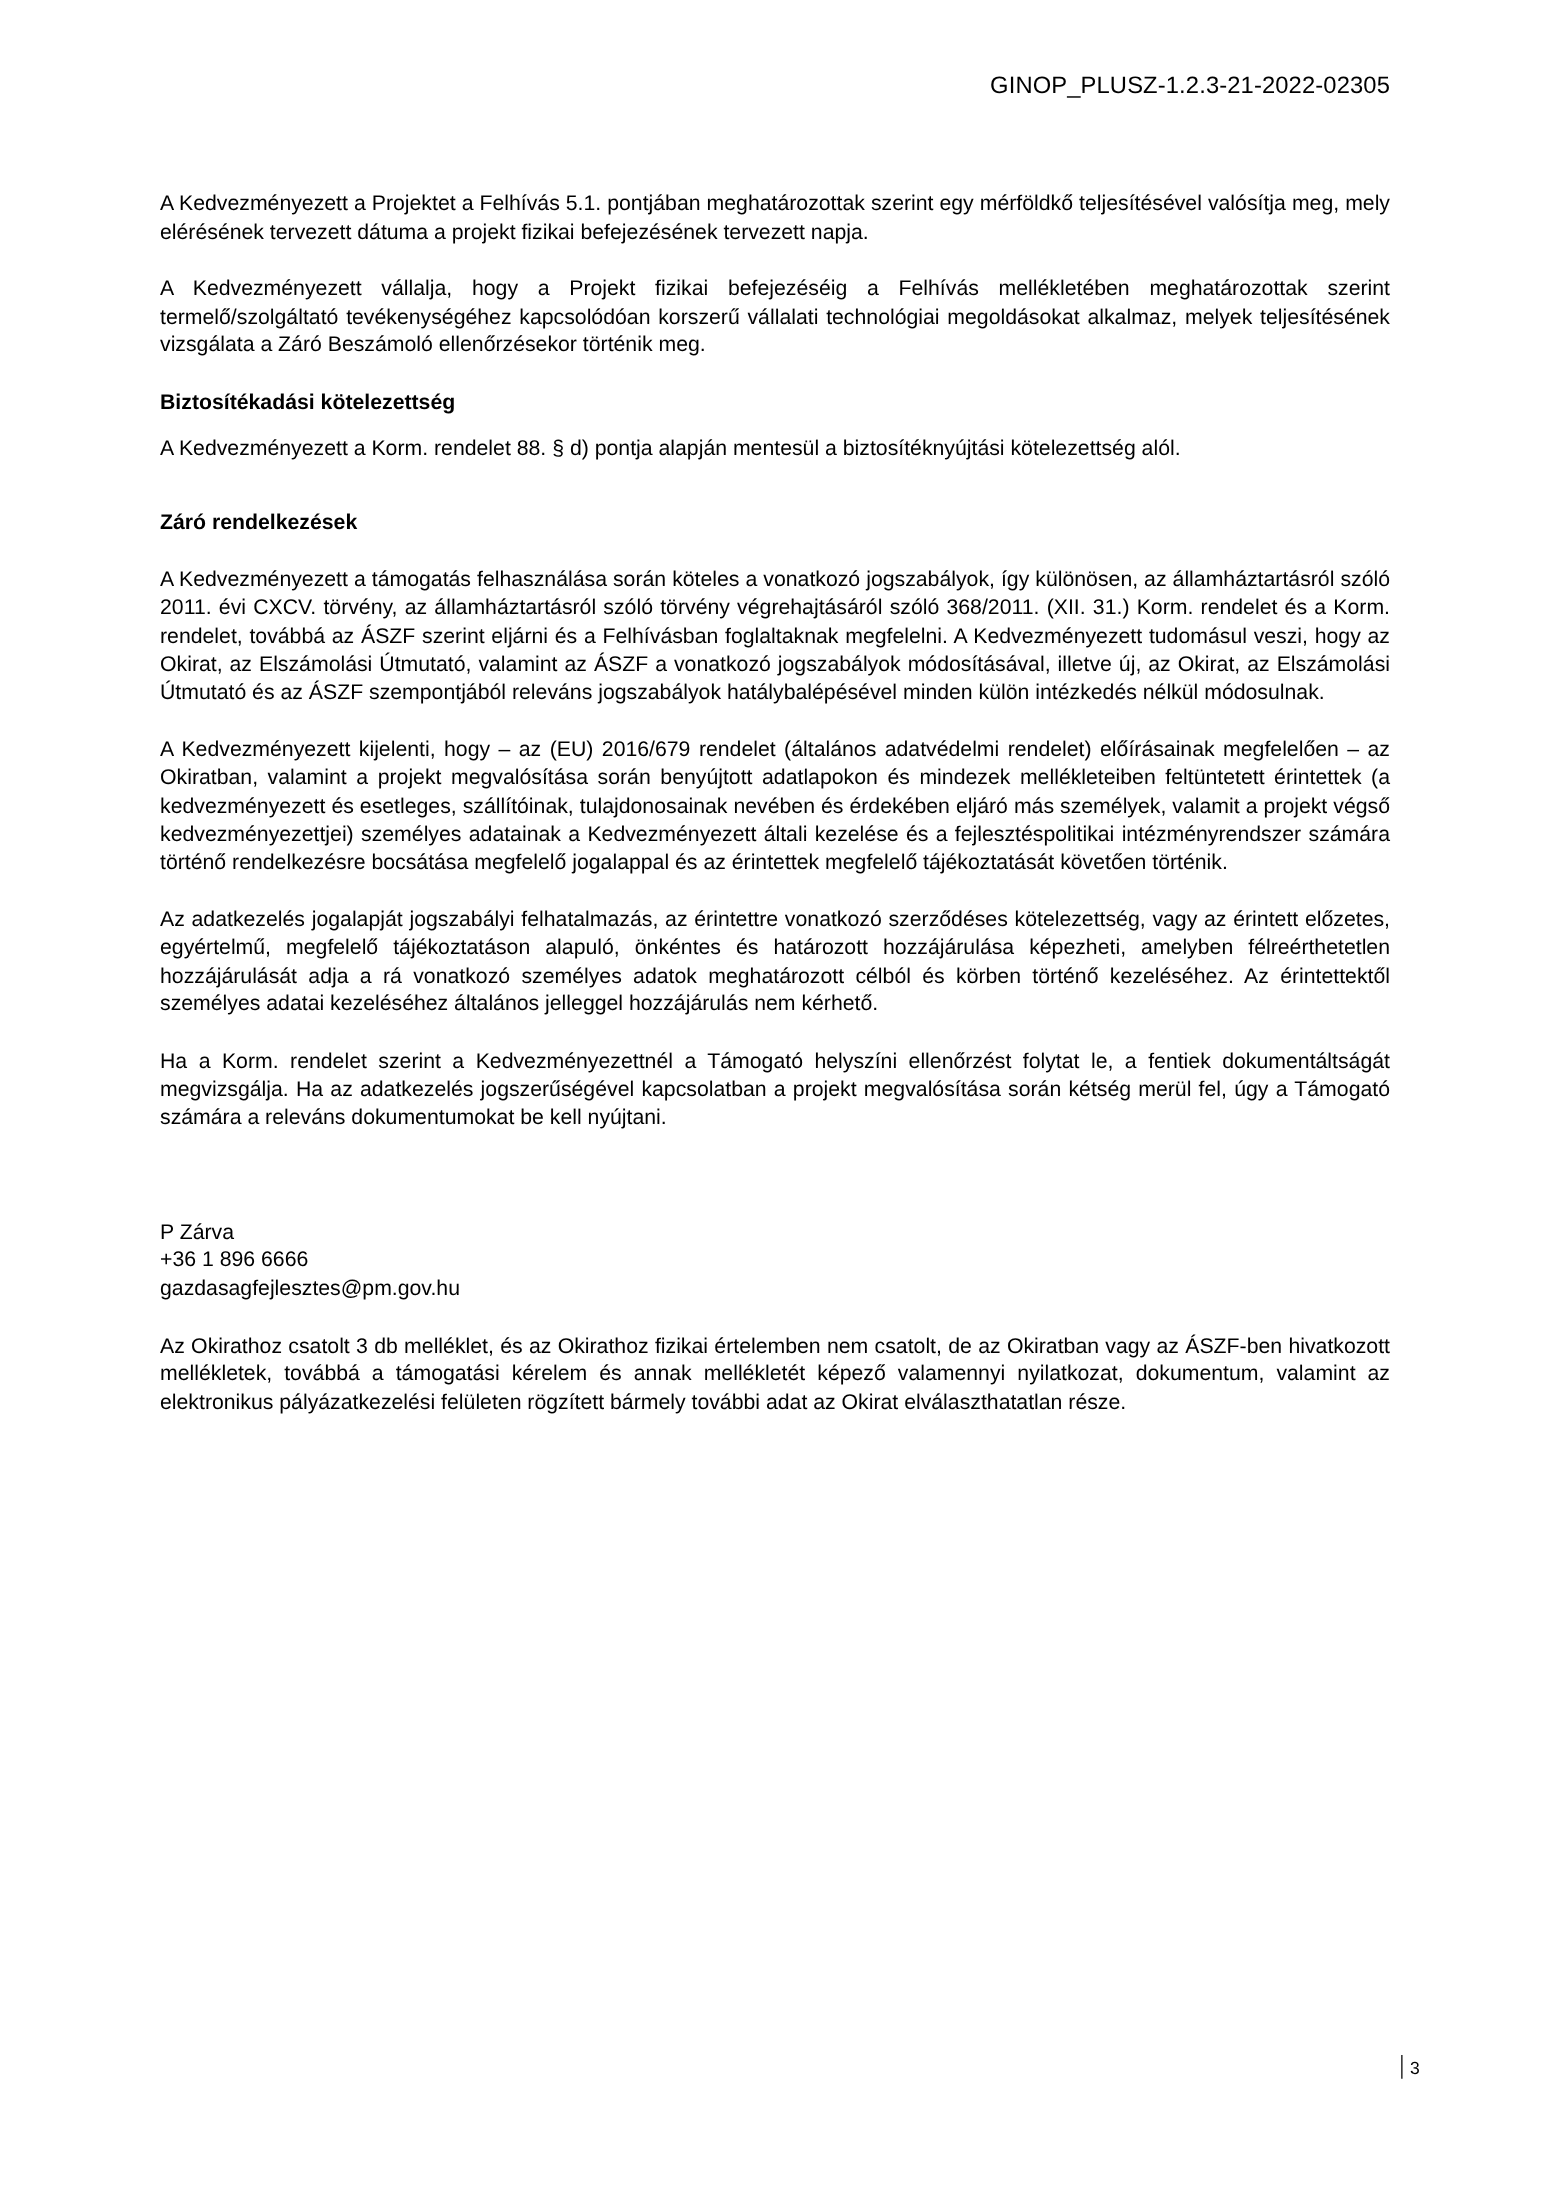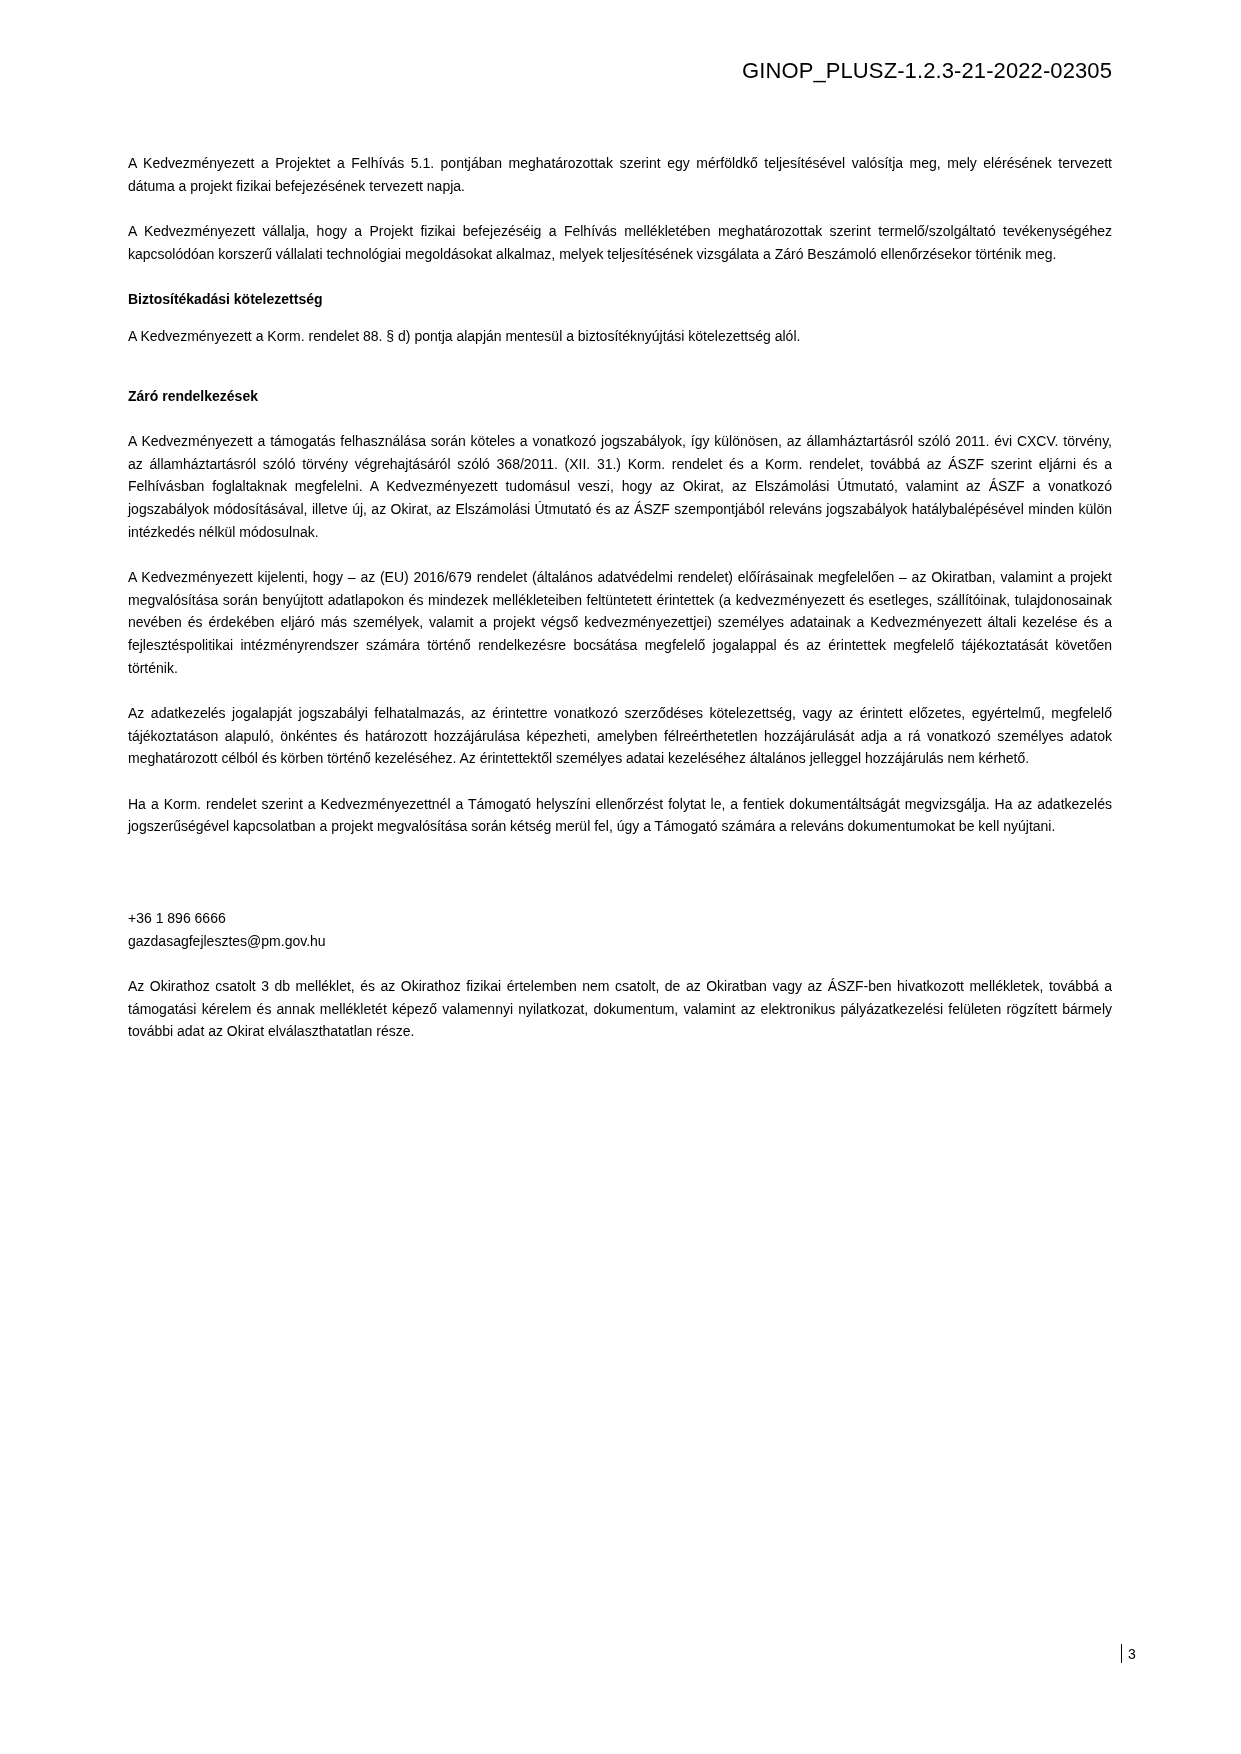--- a/index.html
+++ b/index.html
@@ -2,25 +2,25 @@
 <html><head>
   <meta charset="utf-8">
   <style>
     html, body { margin: 0; padding: 0; background: #ffffff; }
     body {
       width: 1241px; height: 1754px; position: relative; overflow: hidden;
       font-family: "Liberation Sans", sans-serif; color: #000;
     }
     .header-id {
       position: absolute; top: 58px; right: 129px;
-      font-size: 22px; letter-spacing: 0.1px;
+      font-size: 19px; letter-spacing: 0.1px;
     }
     .content {
       position: absolute; left: 128px; top: 152px; width: 984px;
-      font-size: 14px; line-height: 22.6px;
+      font-size: 17px; line-height: 22.6px;
     }
     .p { margin: 0; text-align: justify; }
     .gap-lg { height: 23px; }
     .gap-md { height: 14px; }
     .h { font-weight: bold; margin: 0; }
     .plain { margin: 0; }
     .b { font-weight: bold; }
     .page-num {
       position: absolute; top: 1644px; left: 1121px;
       font-size: 14px; display: flex; align-items: center;
@@ -50,20 +50,21 @@
   <div class="gap-lg"></div>
   <p class="p">A Kedvezményezett kijelenti, hogy – az (EU) 2016/679 rendelet (általános adatvédelmi rendelet) előírásainak megfelelően – az Okiratban, valamint a projekt megvalósítása során benyújtott adatlapokon és mindezek mellékleteiben feltüntetett érintettek (a kedvezményezett és esetleges, szállítóinak, tulajdonosainak nevében és érdekében eljáró más személyek, valamit a projekt végső kedvezményezettjei) személyes adatainak a Kedvezményezett általi kezelése és a fejlesztéspolitikai intézményrendszer számára történő rendelkezésre bocsátása megfelelő jogalappal és az érintettek megfelelő tájékoztatását követően történik.</p>
   <div class="gap-lg"></div>
   <p class="p">Az adatkezelés jogalapját jogszabályi felhatalmazás, az érintettre vonatkozó szerződéses kötelezettség, vagy az érintett előzetes, egyértelmű, megfelelő tájékoztatáson alapuló, önkéntes és határozott hozzájárulása képezheti, amelyben félreérthetetlen hozzájárulását adja a rá vonatkozó személyes adatok meghatározott célból és körben történő kezeléséhez. Az érintettektől személyes adatai kezeléséhez általános jelleggel hozzájárulás nem kérhető.</p>
   <div class="gap-lg"></div>
   <p class="p">Ha a Korm. rendelet szerint a Kedvezményezettnél a Támogató helyszíni ellenőrzést folytat le, a fentiek dokumentáltságát megvizsgálja. Ha az adatkezelés jogszerűségével kapcsolatban a projekt megvalósítása során kétség merül fel, úgy a Támogató számára a releváns dokumentumokat be kell nyújtani.</p>
   <div class="gap-lg"></div>
   <div class="gap-lg"></div>
   <div class="gap-lg"></div>
   <div>
+    <p class="plain">P Zárva</p>
     <p class="plain">+36 1 896 6666</p>
     <p class="plain">gazdasagfejlesztes@pm.gov.hu</p>
   </div>
   <div class="gap-lg"></div>
   <p class="p">Az Okirathoz csatolt 3 db melléklet, és az Okirathoz fizikai értelemben nem csatolt, de az Okiratban vagy az ÁSZF-ben hivatkozott mellékletek, továbbá a támogatási kérelem és annak mellékletét képező valamennyi nyilatkozat, dokumentum, valamint az elektronikus pályázatkezelési felületen rögzített bármely további adat az Okirat elválaszthatatlan része.</p>
   <div class="gap-lg"></div>
 </div>
 
 <div class="page-num">
   <span class="bar"></span>

